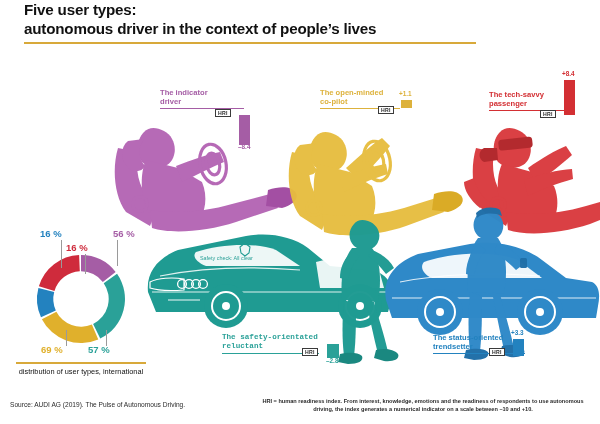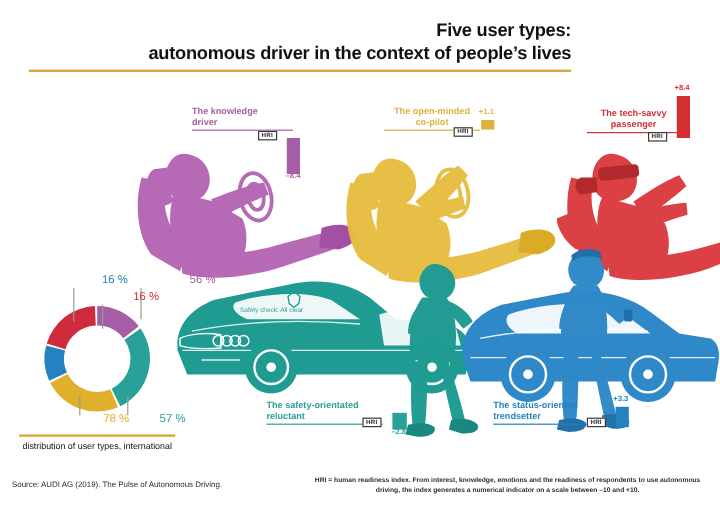--- a/index.html
+++ b/index.html
@@ -7,32 +7,32 @@
   body {
     font-family: "Liberation Sans", sans-serif;
     background:#ffffff;
     position:relative;
     overflow:hidden;
     color:#1a1a1a;
   }
   #stage { position:absolute; inset:0; }
 
   
-  .header { position:absolute; left:24px; top:16px; width:452px;text-align:right; }
+  .header { position:absolute; left:24px; top:0; width:452px; }
   .header h1 {
     font-size:15.2px; font-weight:bold; line-height:1.28;
     letter-spacing:-0.2px; color:#111;
   }
   .header .rule {
     margin-top:3px; height:2px; background:#d8a93a; width:100%;
   }
   .donut-holder { position:absolute; left:30px; top:248px; width:102px; height:102px; }
   .donut-holder svg { display:block; }
 
-  .pct { position:absolute; font-size:9.5px; font-weight:normal; white-space:nowrap;margin-left:45px; }
+  .pct { position:absolute; font-size:9.5px; font-weight:bold; white-space:nowrap; }
   .pct.p14 { left:113px; top:228px; color:#a55da5; }
   .pct.p16a { left:66px; top:242px; color:#cf2b3c; }
   .pct.p16b { left:40px; top:228px; color:#2382bf; }
   .pct.p30 { left:41px; top:344px; color:#e0b02c; }
   .pct.p24 { left:88px; top:344px; color:#2aa198; }
 
   .leader { position:absolute; background:#9a9a9a; width:1px; }
   .leader.l14 { left:117px; top:240px; height:26px; }
   .leader.l16a { left:85px; top:254px; height:20px; }
   .leader.l16b { left:61px; top:240px; height:28px; }
@@ -242,66 +242,66 @@
 
   <div class="leader l14"></div>
   <div class="leader l16a"></div>
   <div class="leader l16b"></div>
   <div class="leader l30"></div>
   <div class="leader l24"></div>
 
   <div class="pct p14">56 %</div>
   <div class="pct p16a">16 %</div>
   <div class="pct p16b">16 %</div>
-  <div class="pct p30">78 %</div>
+  <div class="pct p30">69 %</div>
   <div class="pct p24">57 %</div>
 
   <div class="donut-caption">
     <div class="cap-rule"></div>
     <div class="cap-txt">distribution of user types,
 international</div>
   </div>
 
   <div class="charlabel" style="left:160px; top:88px; width:84px;">
-    <div class="title" style="color:#a55da5;">The knowledge
+    <div class="title" style="color:#a55da5;">The indicator
 driver</div>
     <div class="underline" style="background:#a55da5;"></div>
   </div>
   <div class="hri-badge" style="left:215px; top:109px;">HRI</div>
   <div class="bar" style="left:239px; top:115px; width:11px; height:30px; background:#a55da5;"></div>
   <div class="barval" style="left:238px; top:143px; color:#a55da5;">–8.4</div>
 
   <div class="charlabel" style="left:320px; top:88px; width:80px;">
-    <div class="title" style="color:#ddb23c;text-align:center;">The open-minded
+    <div class="title" style="color:#ddb23c;">The open-minded
 co-pilot</div>
     <div class="underline" style="background:#ddb23c;"></div>
   </div>
   <div class="hri-badge" style="left:378px; top:106px;">HRI</div>
   <div class="bar" style="left:401px; top:100px; width:11px; height:8px; background:#ddb23c;"></div>
   <div class="barval" style="left:399px; top:90px; color:#ddb23c;">+1.1</div>
 
-  <div class="charlabel" style="left:489px; top:90px; width:78px;text-align:center;">
+  <div class="charlabel" style="left:489px; top:90px; width:78px;">
     <div class="title" style="color:#d32f33;">The tech-savvy
 passenger</div>
     <div class="underline" style="background:#d32f33;"></div>
   </div>
   <div class="hri-badge" style="left:540px; top:110px;">HRI</div>
   <div class="bar" style="left:564px; top:80px; width:11px; height:35px; background:#d32f33;"></div>
   <div class="barval" style="left:562px; top:70px; color:#d32f33;">+8.4</div>
 
-  <div class="charlabel" style="left:222px; top:333px; width:97px;">
+  <div class="charlabel" style="left:222px; top:333px; width:97px;font-family:Liberation Mono, monospace;">
     <div class="title" style="color:#2aa198;">The safety-orientated
 reluctant</div>
     <div class="underline" style="background:#2aa198;"></div>
   </div>
   <div class="hri-badge" style="left:302px; top:348px;">HRI</div>
   <div class="bar" style="left:327px; top:344px; width:12px; height:14px; background:#2aa198;"></div>
   <div class="barval" style="left:326px; top:357px; color:#2aa198;">–2.8</div>
 
-  <div class="charlabel" style="left:411px; top:333px; width:92px;">
+  <div class="charlabel" style="left:433px; top:333px; width:92px;">
     <div class="title" style="color:#2382bf;">The status-oriented
 trendsetter</div>
     <div class="underline" style="background:#2382bf;"></div>
   </div>
   <div class="hri-badge" style="left:489px; top:348px;">HRI</div>
   <div class="bar" style="left:513px; top:339px; width:11px; height:17px; background:#2382bf;"></div>
   <div class="barval" style="left:511px; top:329px; color:#2382bf;">+3.3</div>
 
   <div class="src">Source: AUDI AG (2019). The Pulse of Autonomous Driving.</div>
   <div class="hri-def">HRI = human readiness index. From interest, knowledge, emotions and the readiness of respondents to use autonomous driving, the index generates a numerical indicator on a scale between –10 and +10.</div>

